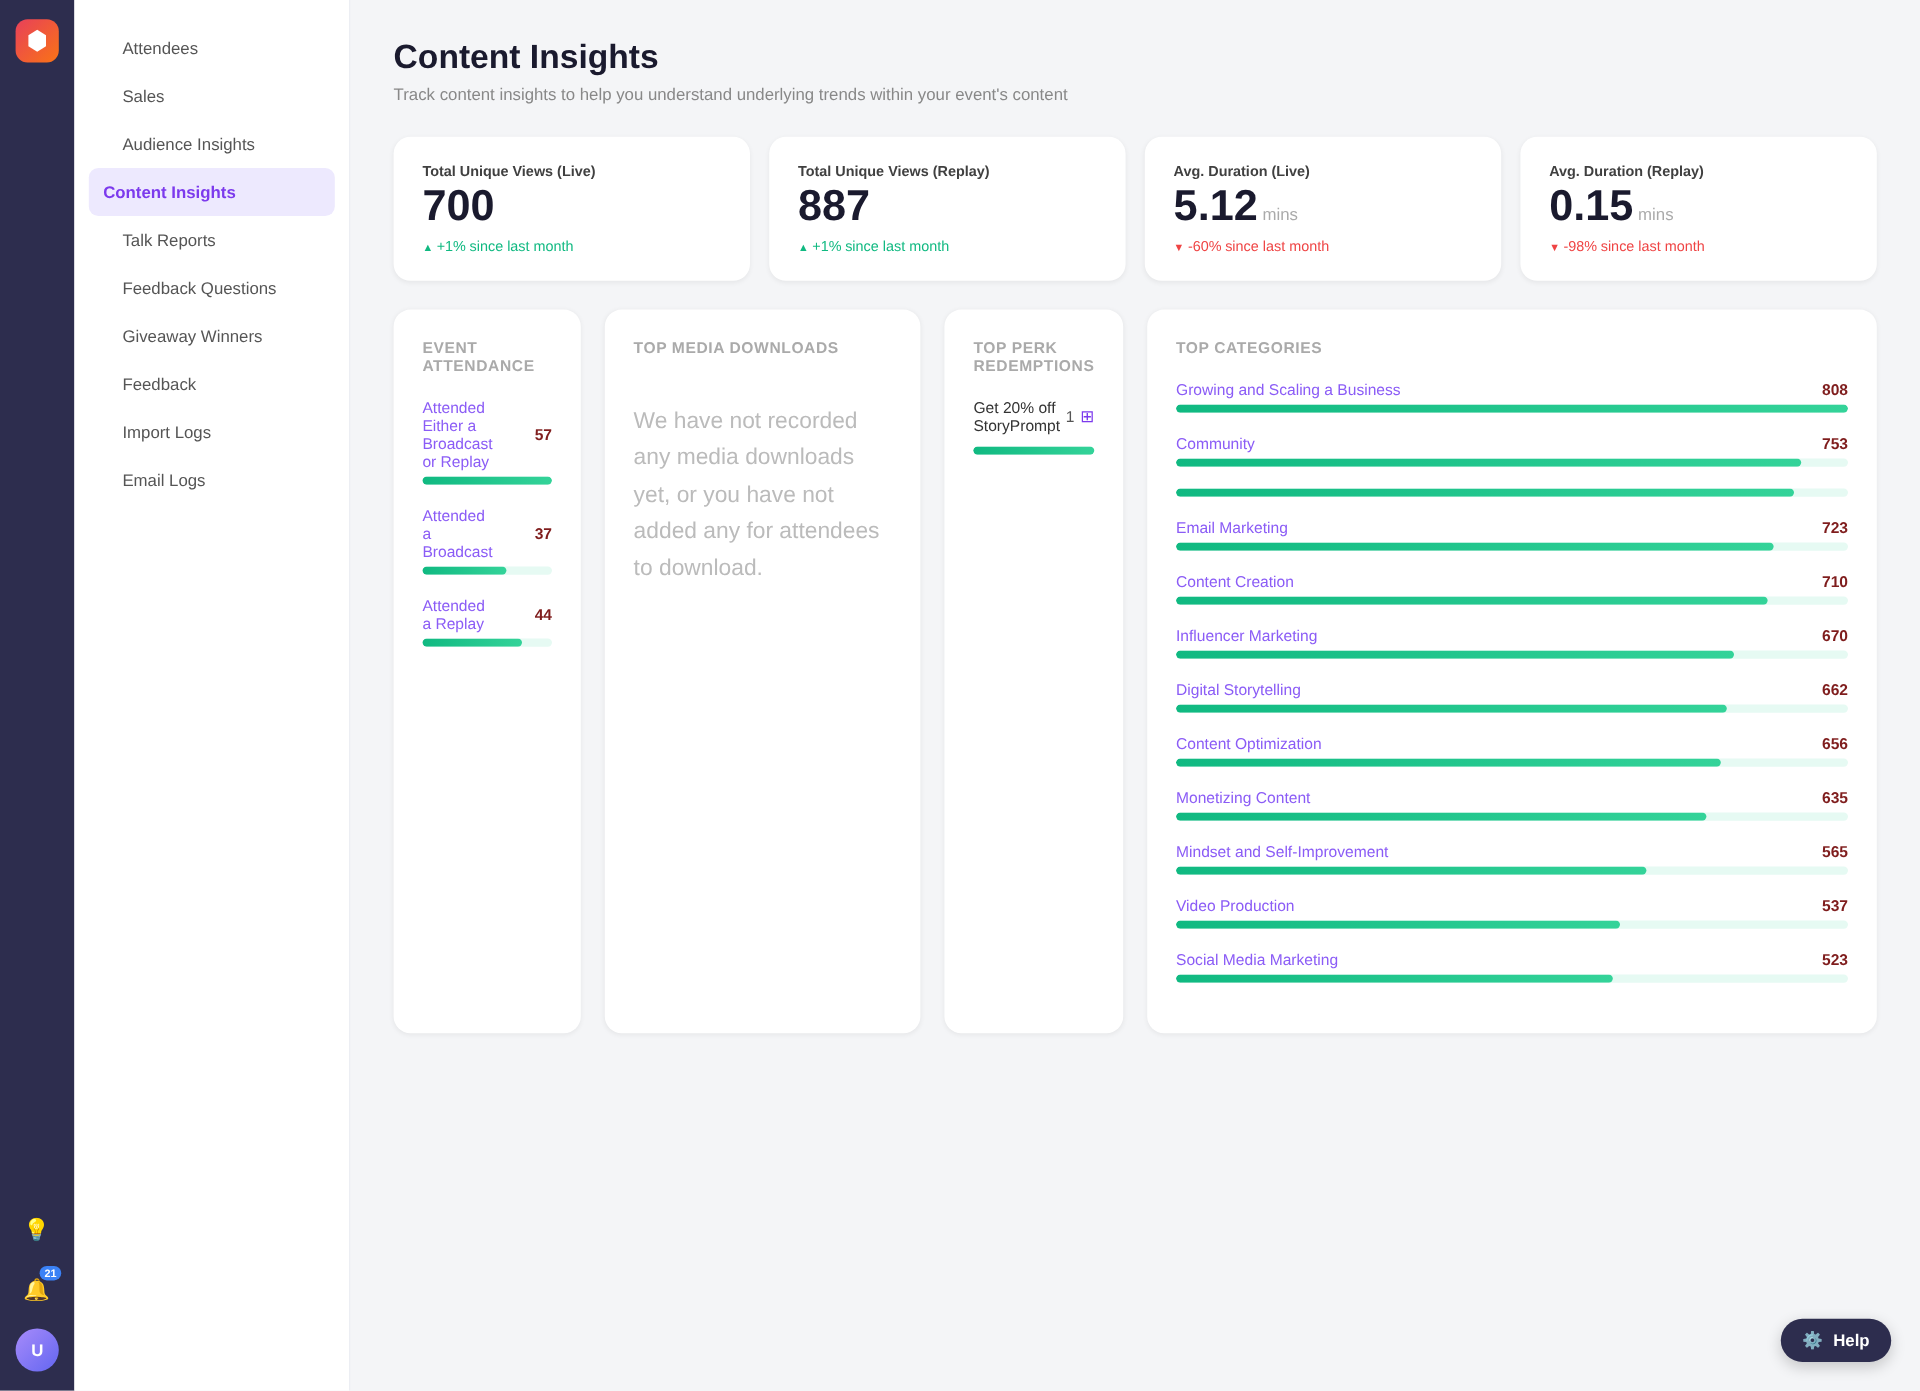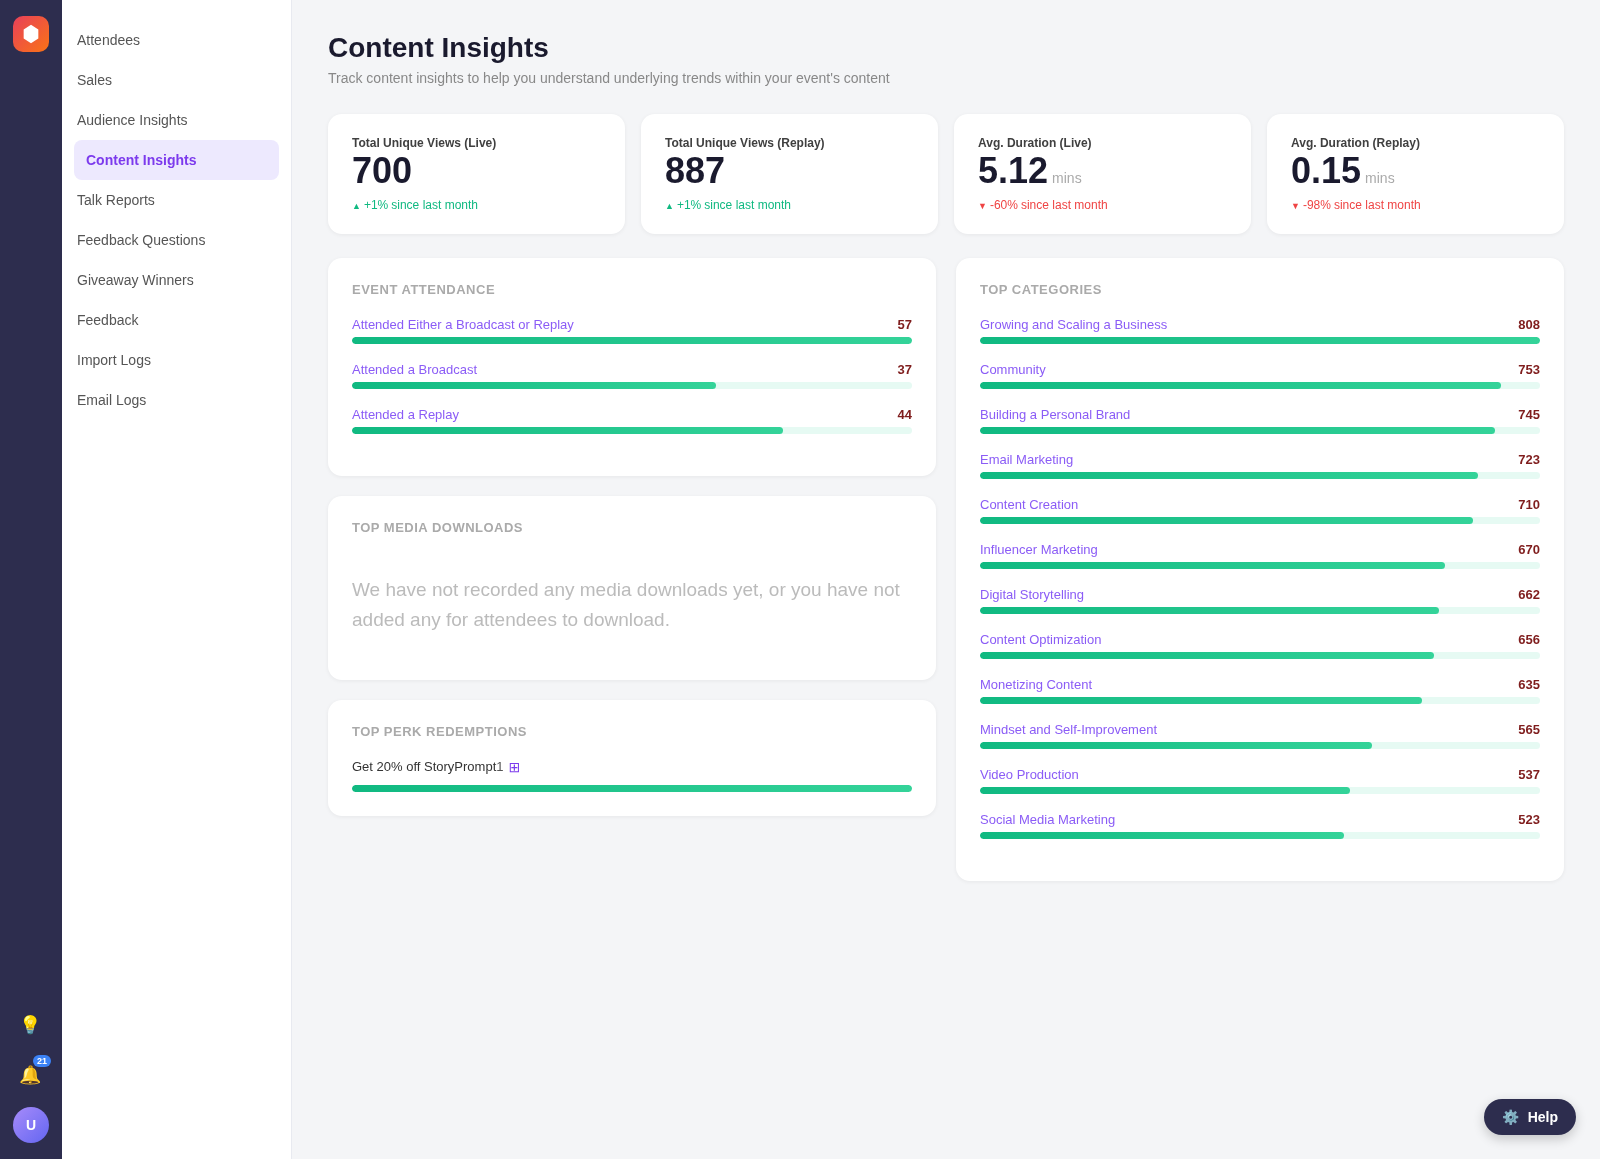--- a/index.html
+++ b/index.html
@@ -59,21 +59,21 @@
 
     
     .sidebar {
       width: 230px;
       background: white;
       padding: 20px 0;
       flex-shrink: 0;
       border-right: 1px solid #e8eaf0;
     }
     .sidebar-item {
-      padding: 12px 15px;
+      padding: 12px 40px;
       cursor: pointer;
       font-size: 14px;
       color: #555;
       border-radius: 0;
       font-weight: 500;
     }
     .sidebar-item.active {
       background: #ede9fe;
       color: #7c3aed;
       font-weight: 600;
@@ -144,21 +144,21 @@
     .stat-change .arrow-up::before { content: '▲'; font-size: 9px; }
     .stat-change .arrow-down::before { content: '▼'; font-size: 9px; }
 
     
     .bottom-grid {
       display: grid;
       grid-template-columns: 1fr 1fr;
       gap: 20px;
     }
 
-    .left-col { display: flex; flex-direction: column; gap: 20px; }
+    .left-col { display: flex; flex-direction: row; gap: 20px; }
     .right-col { display: flex; flex-direction: column; gap: 0; }
 
     
     .card {
       background: white;
       border-radius: 14px;
       padding: 24px;
       box-shadow: 0 1px 4px rgba(0,0,0,0.06);
     }
     .card-title {
@@ -427,24 +427,20 @@
             <div class="bar-row">
     <div class="bar-row-header">
       <span class="bar-row-label">Community</span>
       <span class="bar-row-value">753</span>
     </div>
     <div class="bar-track">
       <div class="bar-fill" style="width:93%"></div>
     </div>
   </div>
             <div class="bar-row">
-    <div class="bar-row-header">
-      <span class="bar-row-label">Building a Personal Brand</span>
-      <span class="bar-row-value">745</span>
-    </div>
     <div class="bar-track">
       <div class="bar-fill" style="width:92%"></div>
     </div>
   </div>
             <div class="bar-row">
     <div class="bar-row-header">
       <span class="bar-row-label">Email Marketing</span>
       <span class="bar-row-value">723</span>
     </div>
     <div class="bar-track">

